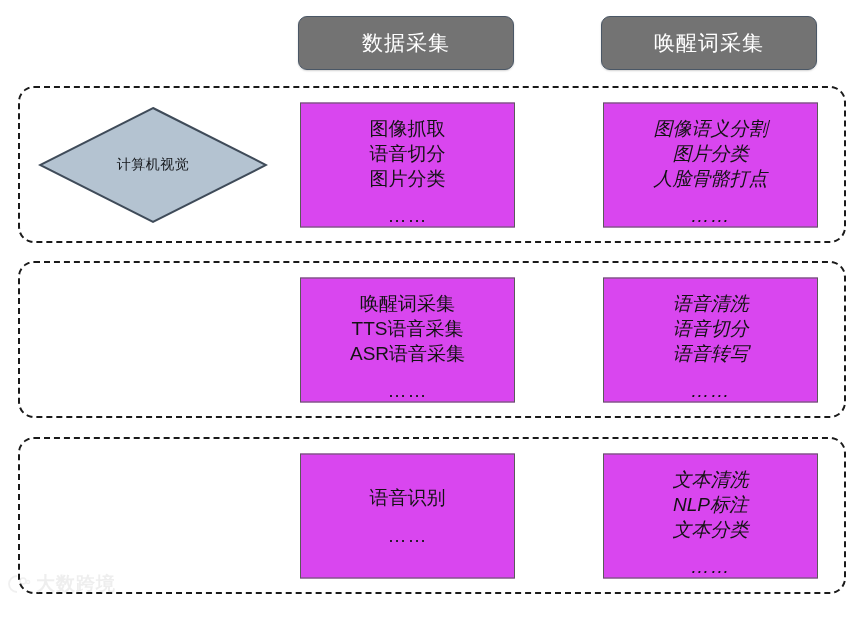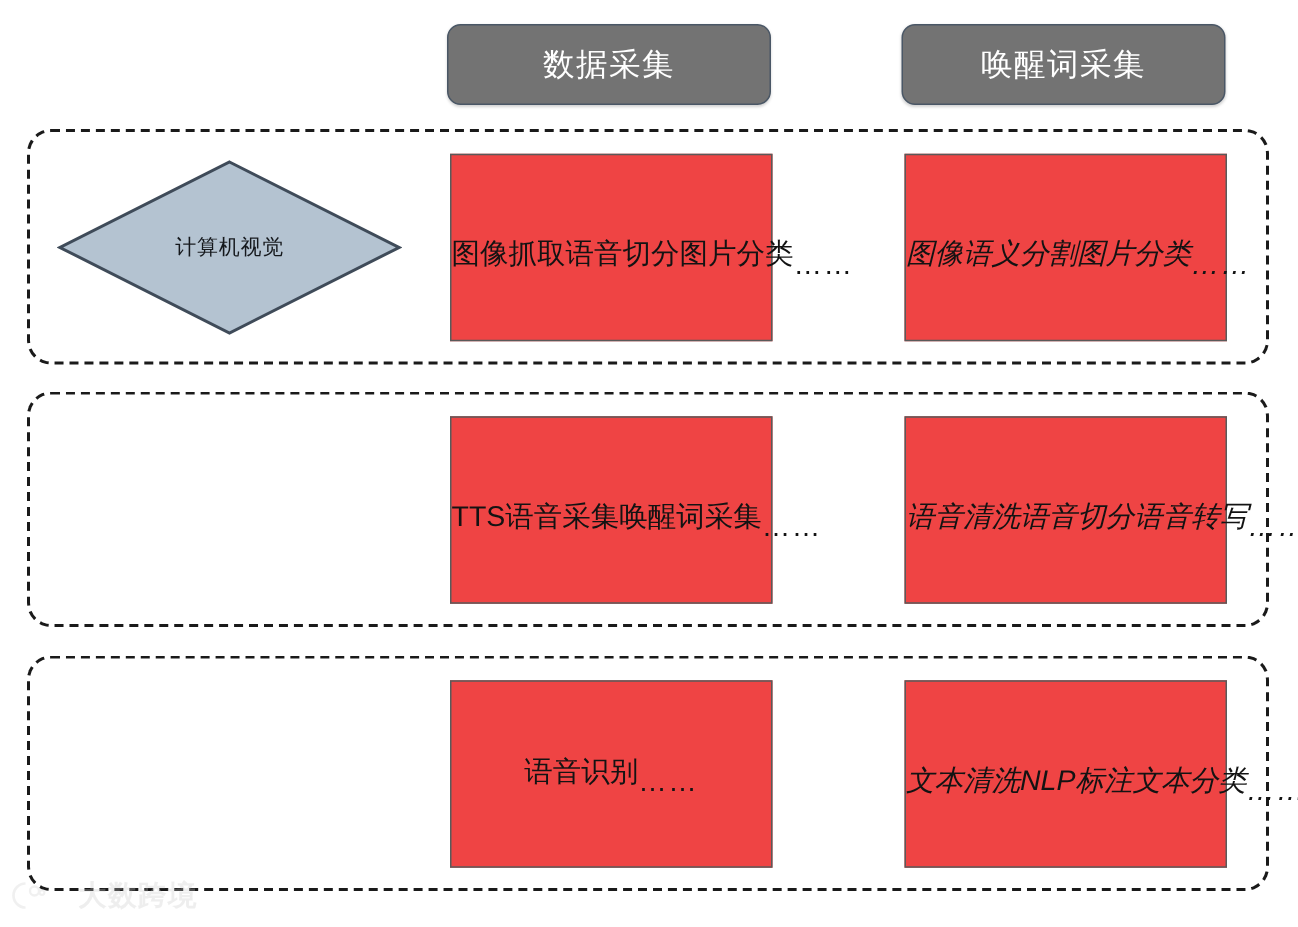--- a/index.html
+++ b/index.html
@@ -68,25 +68,25 @@
     letter-spacing: 0.5px;
   }
 
   
   .content-box {
     position: absolute;
     top: 50%;
     transform: translateY(-50%);
     width: 215px;
     height: 125px;
-    background: #ef4444;
+    background: #d946ef;
     border: 1.6px solid #5a5a5a;
     box-sizing: border-box;
     display: flex;
-    flex-direction: row;
+    flex-direction: column;
     align-items: center;
     justify-content: flex-start;
     padding-top: 12px;
   }
   .box-collect  { left: 280px; }
   .box-annotate { left: 583px; font-style: italic; }
   .content-line {
     font-size: 19px;
     line-height: 1.33;
     color: #131313;
@@ -96,24 +96,24 @@
     font-size: 19px;
     color: #131313;
     margin-top: 14px;
     letter-spacing: 1px;
   }
 
   
   #watermark {
     position: absolute;
     left: 6px;
-    bottom: 8px;
-    display: flex;
-    align-items: center;
-    gap: 20px;
+    bottom: 21px;
+    display: flex;
+    align-items: center;
+    gap: 4px;
     opacity: 0.30;
     pointer-events: none;
   }
   #watermark .wm-logo {
     width: 26px;
     height: 22px;
     display: block;
   }
   #watermark .wm-text {
     font-size: 19px;
@@ -144,30 +144,32 @@
   <div class="content-box box-collect">
     <div class="content-line">图像抓取</div>
     <div class="content-line">语音切分</div>
     <div class="content-line">图片分类</div>
     <div class="content-ellipsis">……</div>
   </div>
 
   <div class="content-box box-annotate">
     <div class="content-line">图像语义分割</div>
     <div class="content-line">图片分类</div>
+    <div class="content-line">人脸骨骼打点</div>
     <div class="content-ellipsis">……</div>
   </div>
 </div>
 
 <div class="row-group" id="row-asr">
 
 
   <div class="content-box box-collect">
+    <div class="content-line">唤醒词采集</div>
     <div class="content-line">TTS语音采集</div>
-    <div class="content-line">唤醒词采集</div>
+    <div class="content-line">ASR语音采集</div>
     <div class="content-ellipsis">……</div>
   </div>
 
   <div class="content-box box-annotate">
     <div class="content-line">语音清洗</div>
     <div class="content-line">语音切分</div>
     <div class="content-line">语音转写</div>
     <div class="content-ellipsis">……</div>
   </div>
 </div>

